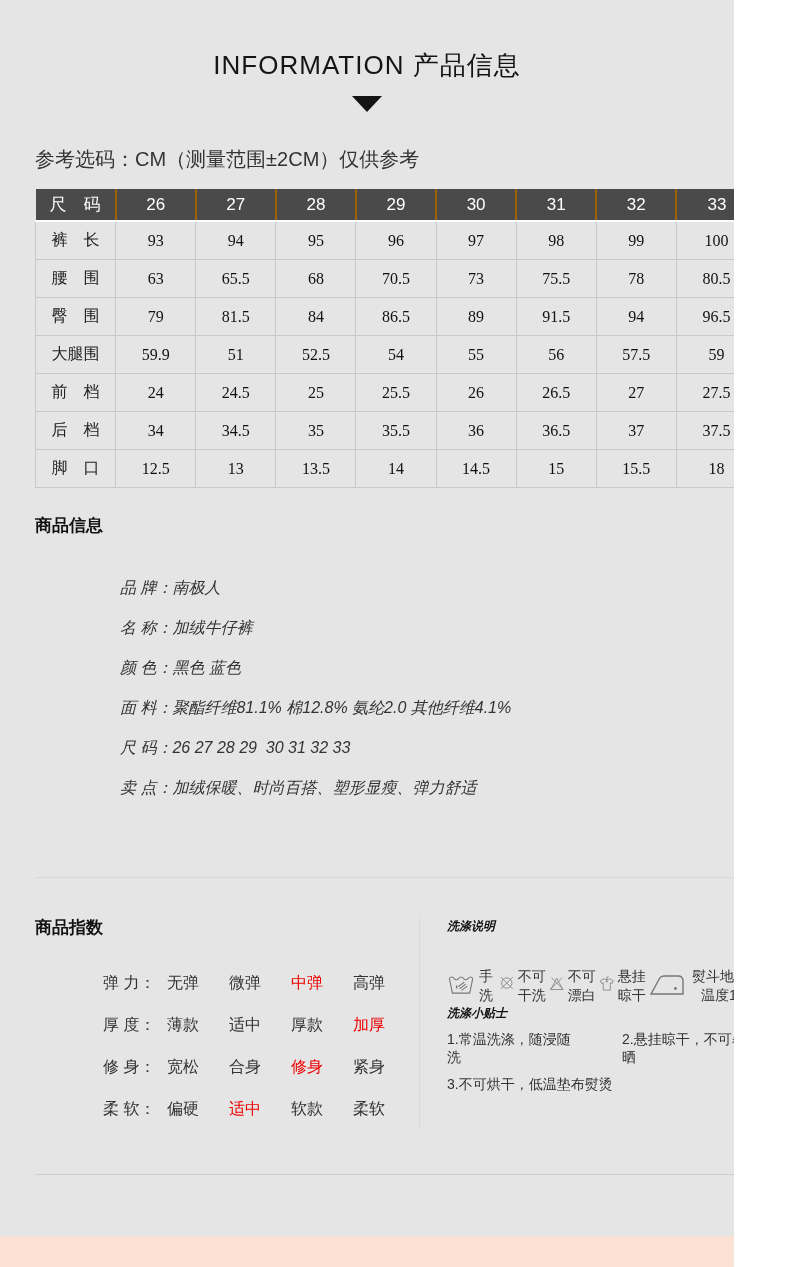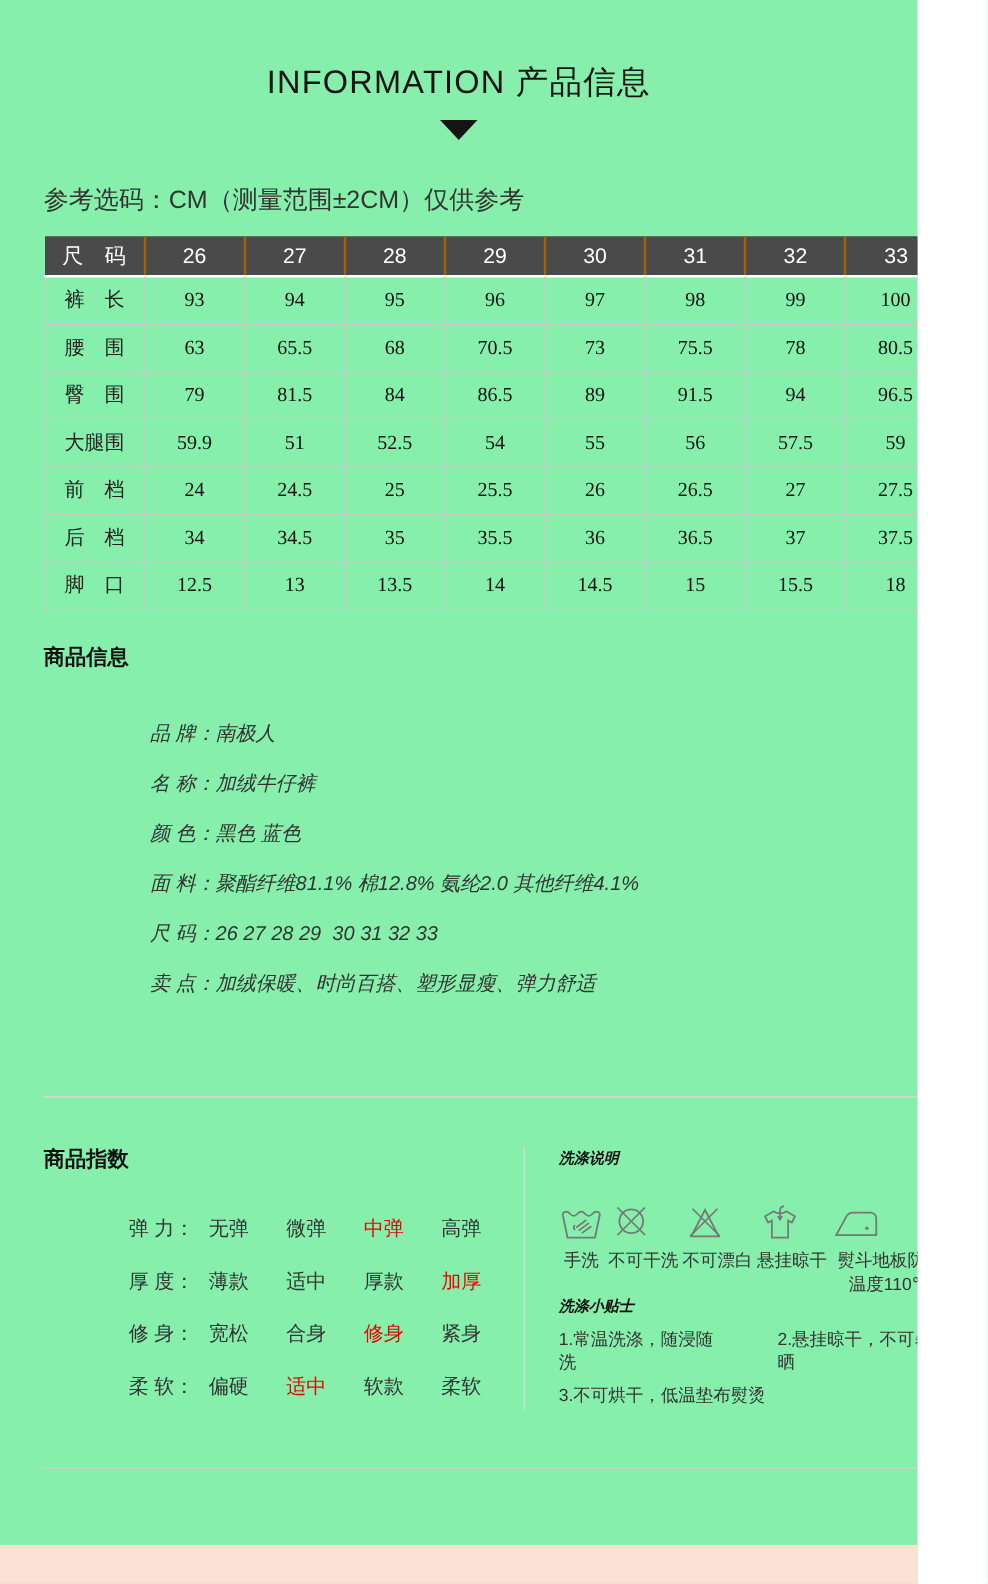--- a/index.html
+++ b/index.html
@@ -1,17 +1,17 @@
 <!DOCTYPE html>
 <html><head>
 <meta charset="utf-8">
 <style>
   html,body{margin:0;padding:0;background:#fff;}
   #page{
-    position:relative;width:734px;height:1267px;background:#86efac;overflow:hidden;
+    position:relative;width:734px;height:1267px;background:#e5e5e5;overflow:hidden;
     font-family:"Liberation Sans","DejaVu Sans",sans-serif;color:#333;
     --accent:#ee0000;--header-bg:#4a4a4a;--band:#fce2d5;
   }
   
   .title-block{position:absolute;top:48px;left:0;width:100%;text-align:center;}
   .title-block h1{margin:0;font-size:26px;font-weight:400;color:#141414;letter-spacing:1px;}
   .tri{width:0;height:0;margin:13px auto 0;border-left:15px solid transparent;border-right:15px solid transparent;border-top:16px solid #141414;}
   
   .size-note{position:absolute;top:146px;left:35px;font-size:20px;color:#333;}
   
@@ -39,21 +39,21 @@
   #index-heading{top:916px;}
   .idx-rows{position:absolute;top:962px;left:35px;width:384px;}
   .idx-row{display:flex;align-items:center;height:42px;font-size:16px;}
   .idx-label{margin-left:68px;width:64px;color:#333;white-space:pre;}
   .idx-opt{width:62px;color:#333;}
   .idx-opt.selected{color:var(--accent);}
   
   .right-col{position:absolute;left:447px;top:918px;width:312px;}
   .right-col h2{margin:0;font-size:12px;font-weight:bold;color:#111;font-style:italic;}
   .wash-icons{display:flex;justify-content:space-between;margin-top:26px;}
-  .wash-item{display:flex;flex-direction:column;}
+  .wash-item{display:flex;flex-direction:row;align-items:center;}
   .wash-item svg{display:block;}
   .wash-cap{margin-top:6px;font-size:14px;color:#333;text-align:center;line-height:1.35;}
   .wash-cap.wide{width:94px;}
   .tips-heading{margin-top:10px;font-size:15px;}
   .tips-line{margin-top:9px;font-size:14px;color:#333;display:flex;}
   .tips-line .tip-gap{margin-left:38px;}
   
   .footer-band{position:absolute;left:0;top:1236px;width:790px;height:31px;background:var(--band);}
 </style>
 </head>

